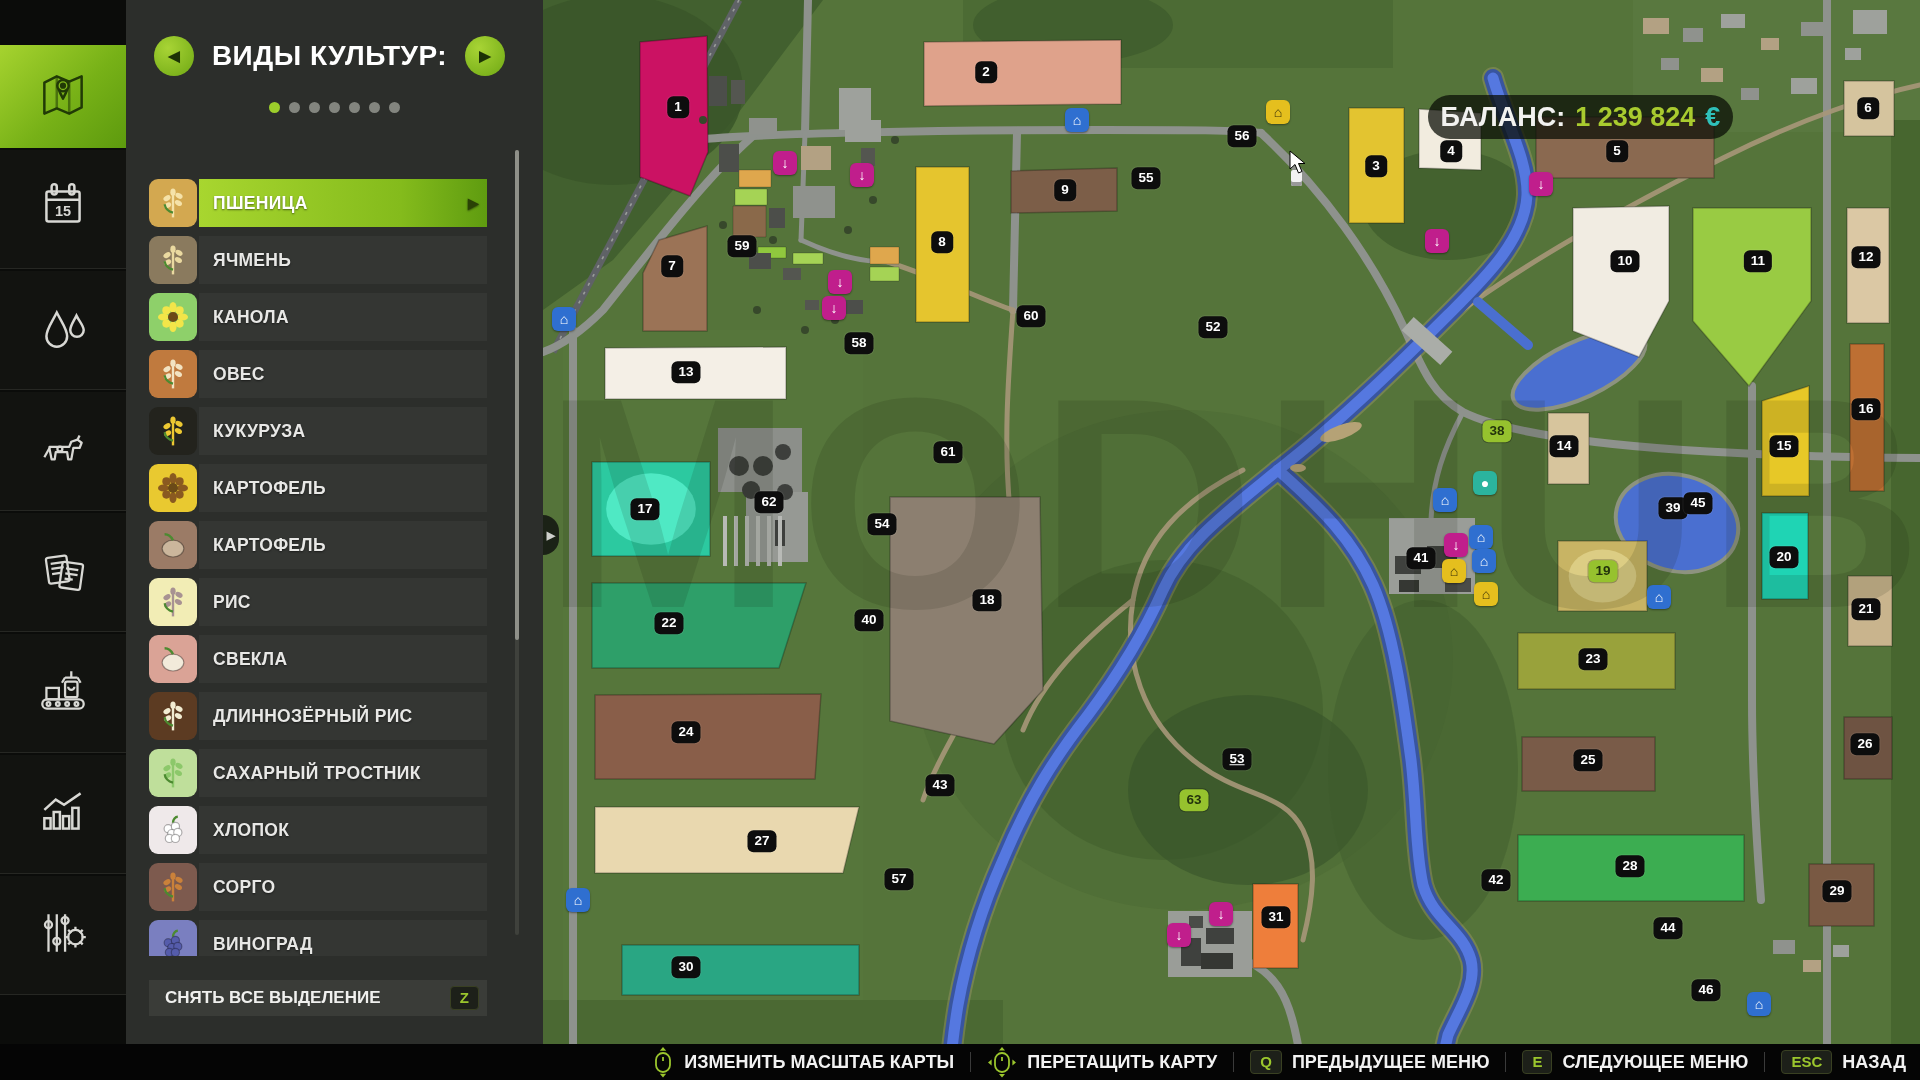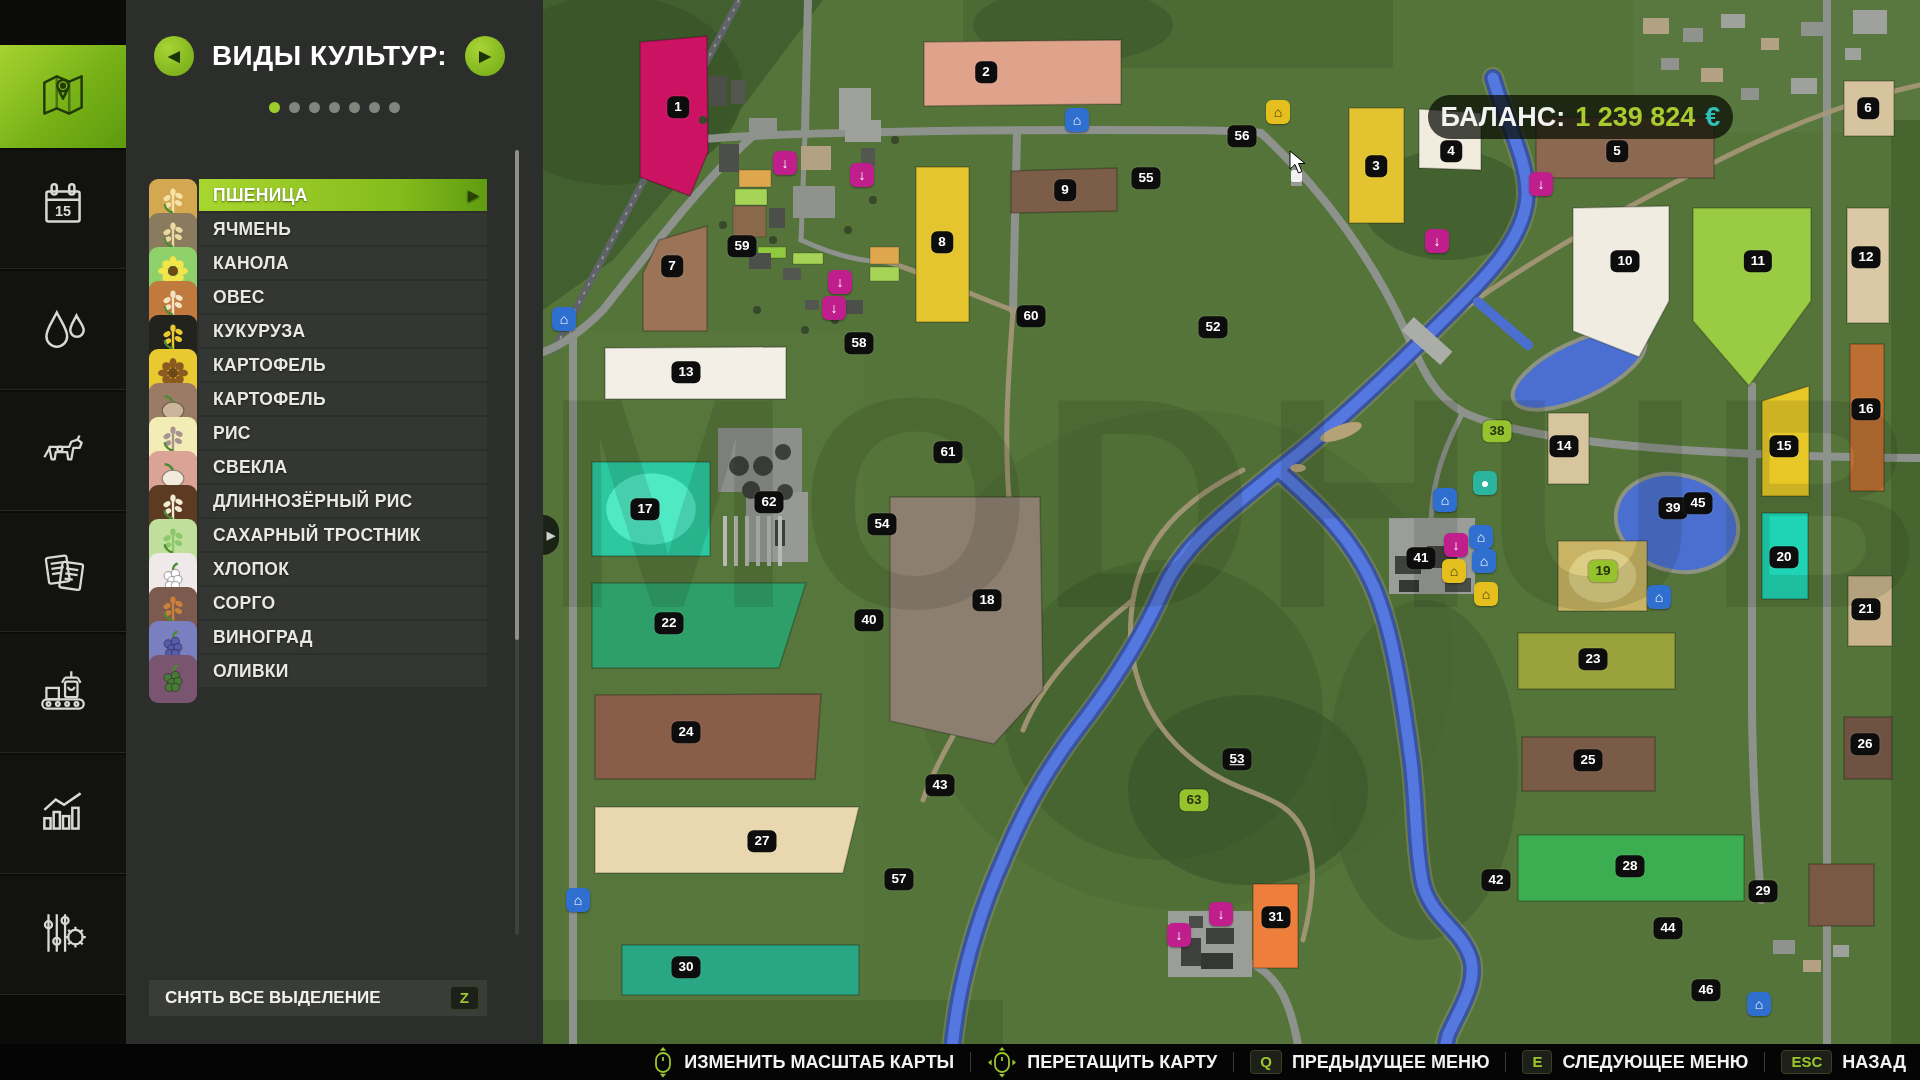--- a/index.html
+++ b/index.html
@@ -21,21 +21,21 @@
   #panel{position:absolute;left:126px;top:0;width:417px;height:1080px;background:#2c2e2b;z-index:5;}
   .hdr{position:absolute;top:36px;left:28px;right:38px;display:flex;align-items:center;justify-content:space-between;}
   .navbtn{width:40px;height:40px;border-radius:50%;background:radial-gradient(circle at 35% 30%,#a8d435,#6fa814);
           display:flex;align-items:center;justify-content:center;color:#1c3305;font-size:15px;cursor:pointer;}
   .hdr-title{color:#fff;font-size:28px;letter-spacing:.5px;white-space:nowrap;}
   #dots{position:absolute;top:102px;left:0;right:0;display:flex;justify-content:center;gap:9px;}
   .dot{width:11px;height:11px;border-radius:50%;background:#83857f;}
   .dot.active{background:#9ccd2b;}
 
   #crop-list{position:absolute;left:23px;top:179px;width:338px;height:777px;overflow:hidden;}
-  .crop-row{display:flex;height:32px;margin-bottom:2px;cursor:pointer;}
+  .crop-row{display:flex;height:48px;margin-bottom:9px;cursor:pointer;}
   .crop-icon{width:48px;height:48px;border-radius:9px;flex:0 0 48px;display:flex;align-items:center;justify-content:center;}
   .crop-icon svg{width:36px;height:36px;}
   .crop-bar{flex:1;margin-left:2px;background:#343633;display:flex;align-items:center;position:relative;
             color:#e8e8e6;font-size:17.5px;letter-spacing:.3px;padding-left:14px;
             text-shadow:0 1px 2px rgba(0,0,0,.5);}
   .crop-bar.sel{background:linear-gradient(90deg,#a8d62f 0%,#84bb1c 70%,#5f9c10 100%);color:#fff;}
   .sel-arrow{position:absolute;right:8px;color:#2a4206;font-size:14px;}
   #crop-scrollbar{position:absolute;left:389px;top:150px;width:4px;height:785px;background:#3f413c;border-radius:2px;}
   #crop-thumb{position:absolute;left:0;top:0;width:4px;height:490px;background:#8f9089;border-radius:2px;}
 
@@ -306,21 +306,21 @@
         <div class="badge green" style="left: 1060px; top: 571px;">19</div>
         <div class="badge" style="left: 1241px; top: 557px;">20</div>
         <div class="badge" style="left: 1323px; top: 609px;">21</div>
         <div class="badge" style="left: 126px; top: 623px;">22</div>
         <div class="badge" style="left: 1050px; top: 659px;">23</div>
         <div class="badge" style="left: 143px; top: 732px;">24</div>
         <div class="badge" style="left: 1045px; top: 760px;">25</div>
         <div class="badge" style="left: 1322px; top: 744px;">26</div>
         <div class="badge" style="left: 219px; top: 841px;">27</div>
         <div class="badge" style="left: 1087px; top: 866px;">28</div>
-        <div class="badge" style="left: 1220px; top: 891px;">29</div>
+        <div class="badge" style="left: 1294px; top: 891px;">29</div>
         <div class="badge" style="left: 143px; top: 967px;">30</div>
         <div class="badge" style="left: 733px; top: 917px;">31</div>
         <div class="badge green" style="left: 954px; top: 431px;">38</div>
         <div class="badge" style="left: 1130px; top: 508px;">39</div>
         <div class="badge" style="left: 326px; top: 620px;">40</div>
         <div class="badge" style="left: 878px; top: 558px;">41</div>
         <div class="badge" style="left: 953px; top: 880px;">42</div>
         <div class="badge" style="left: 397px; top: 785px;">43</div>
         <div class="badge" style="left: 1125px; top: 928px;">44</div>
         <div class="badge" style="left: 1155px; top: 503px;">45</div>

